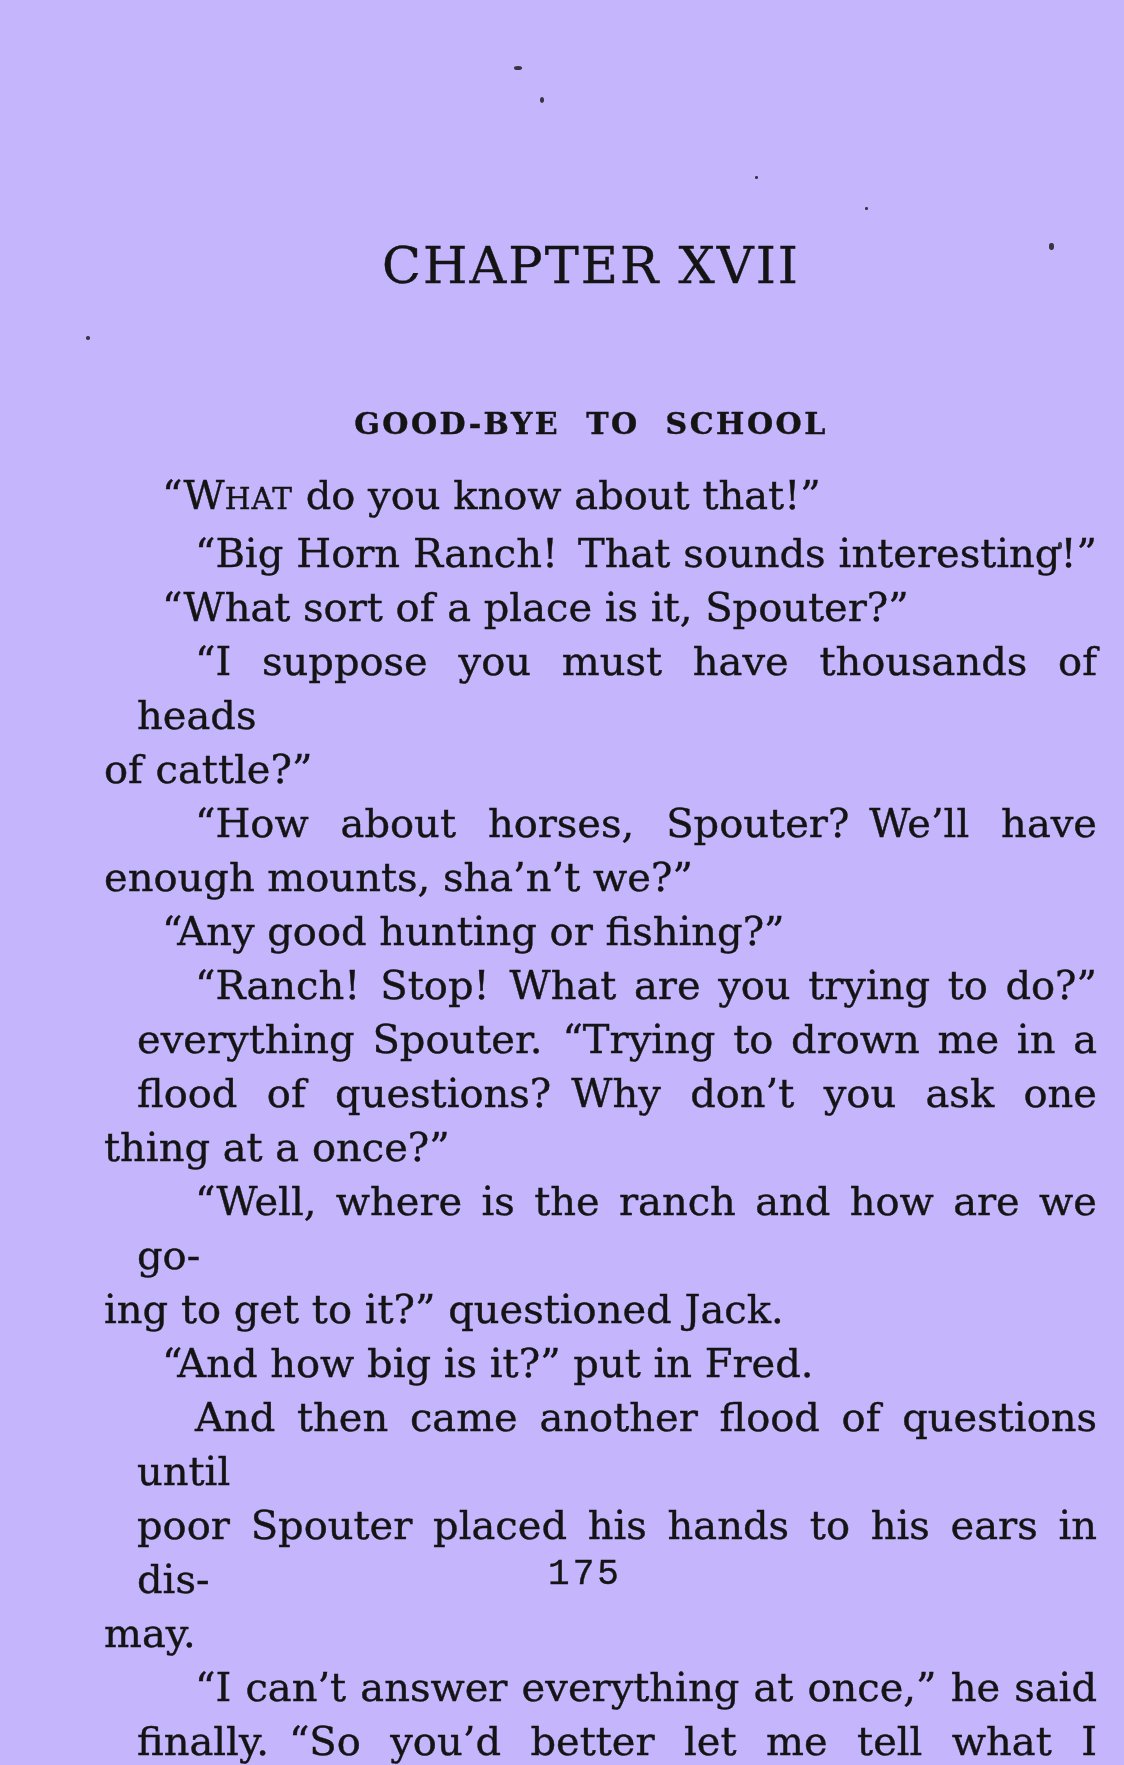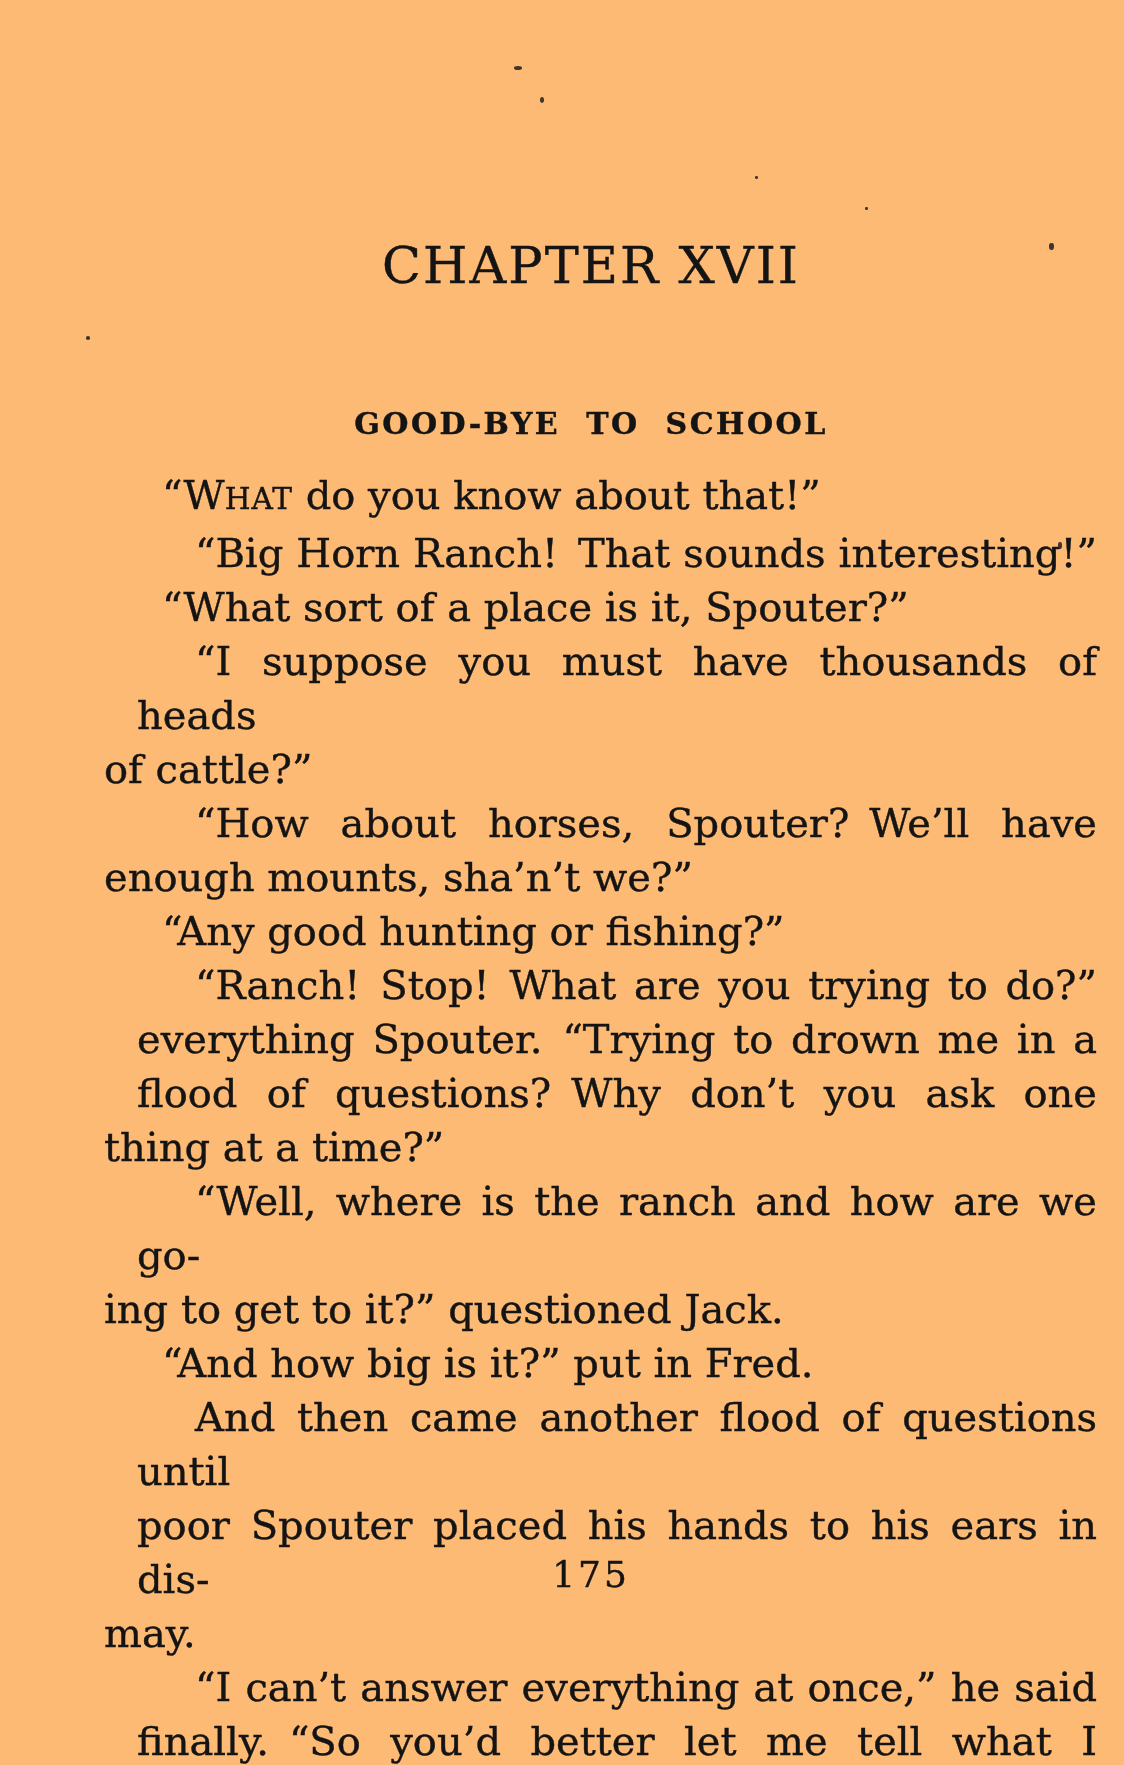--- a/index.html
+++ b/index.html
@@ -1,20 +1,20 @@
 <!DOCTYPE html>
 <html><head>
 <meta charset="utf-8">
 <style>
   html, body { margin: 0; padding: 0; background: #ffffff; }
   .page {
     position: relative;
     width: 1124px;
     height: 1765px;
-    background: #fdba74;
+    background: #c4b5fd;
     color: #141414;
     font-family: "DejaVu Serif", "Liberation Serif", serif;
     overflow: hidden;
     -webkit-text-stroke: 0.4px #141414;
   }
   .chapter-title {
     position: absolute;
     left: 102px;
     top: 236px;
     width: 978px;
@@ -43,26 +43,27 @@
     width: 960px;
     font-size: 40px;
     line-height: 54px;
   }
   .line { width: 100%; }
   .line.indent { text-indent: 58px; }
   .line.justify { text-align: justify; text-align-last: justify; margin-left: 33px; }
   .sc { font-size: 0.74em; letter-spacing: 1px; margin-top: 12px; }
   .page-number {
     position: absolute;
-    left: 102px;
+    left: 96px;
     top: 1554px;
     width: 978px;
     text-align: center;
     font-size: 36px;
     letter-spacing: 3px;
+    font-family: Liberation Mono, monospace;
   }
   .speck {
     position: absolute;
     background: #1e1e1e;
     border-radius: 45%;
     opacity: 0.85;
   }
 </style>
 </head>
 <body>
@@ -77,21 +78,21 @@
       <div class="line indent justify"><span>“Big Horn Ranch! That sounds interesting!”</span></div>
       <div class="line indent"><span>“What sort of a place is it, Spouter?”</span></div>
       <div class="line indent justify"><span>“I suppose you must have thousands of heads</span></div>
       <div class="line"><span>of cattle?”</span></div>
       <div class="line indent justify"><span>“How about horses, Spouter? We’ll have</span></div>
       <div class="line"><span>enough mounts, sha’n’t we?”</span></div>
       <div class="line indent"><span>“Any good hunting or fishing?”</span></div>
       <div class="line indent justify"><span>“Ranch! Stop! What are you trying to do?”</span></div>
       <div class="line justify"><span>everything Spouter. “Trying to drown me in a</span></div>
       <div class="line justify"><span>flood of questions? Why don’t you ask one</span></div>
-      <div class="line"><span>thing at a time?”</span></div>
+      <div class="line"><span>thing at a once?”</span></div>
       <div class="line indent justify"><span>“Well, where is the ranch and how are we go-</span></div>
       <div class="line"><span>ing to get to it?” questioned Jack.</span></div>
       <div class="line indent"><span>“And how big is it?” put in Fred.</span></div>
       <div class="line indent justify"><span>And then came another flood of questions until</span></div>
       <div class="line justify"><span>poor Spouter placed his hands to his ears in dis-</span></div>
       <div class="line"><span>may.</span></div>
       <div class="line indent justify"><span>“I can’t answer everything at once,” he said</span></div>
       <div class="line justify"><span>finally. “So you’d better let me tell what I know</span></div>
     </div>
 

